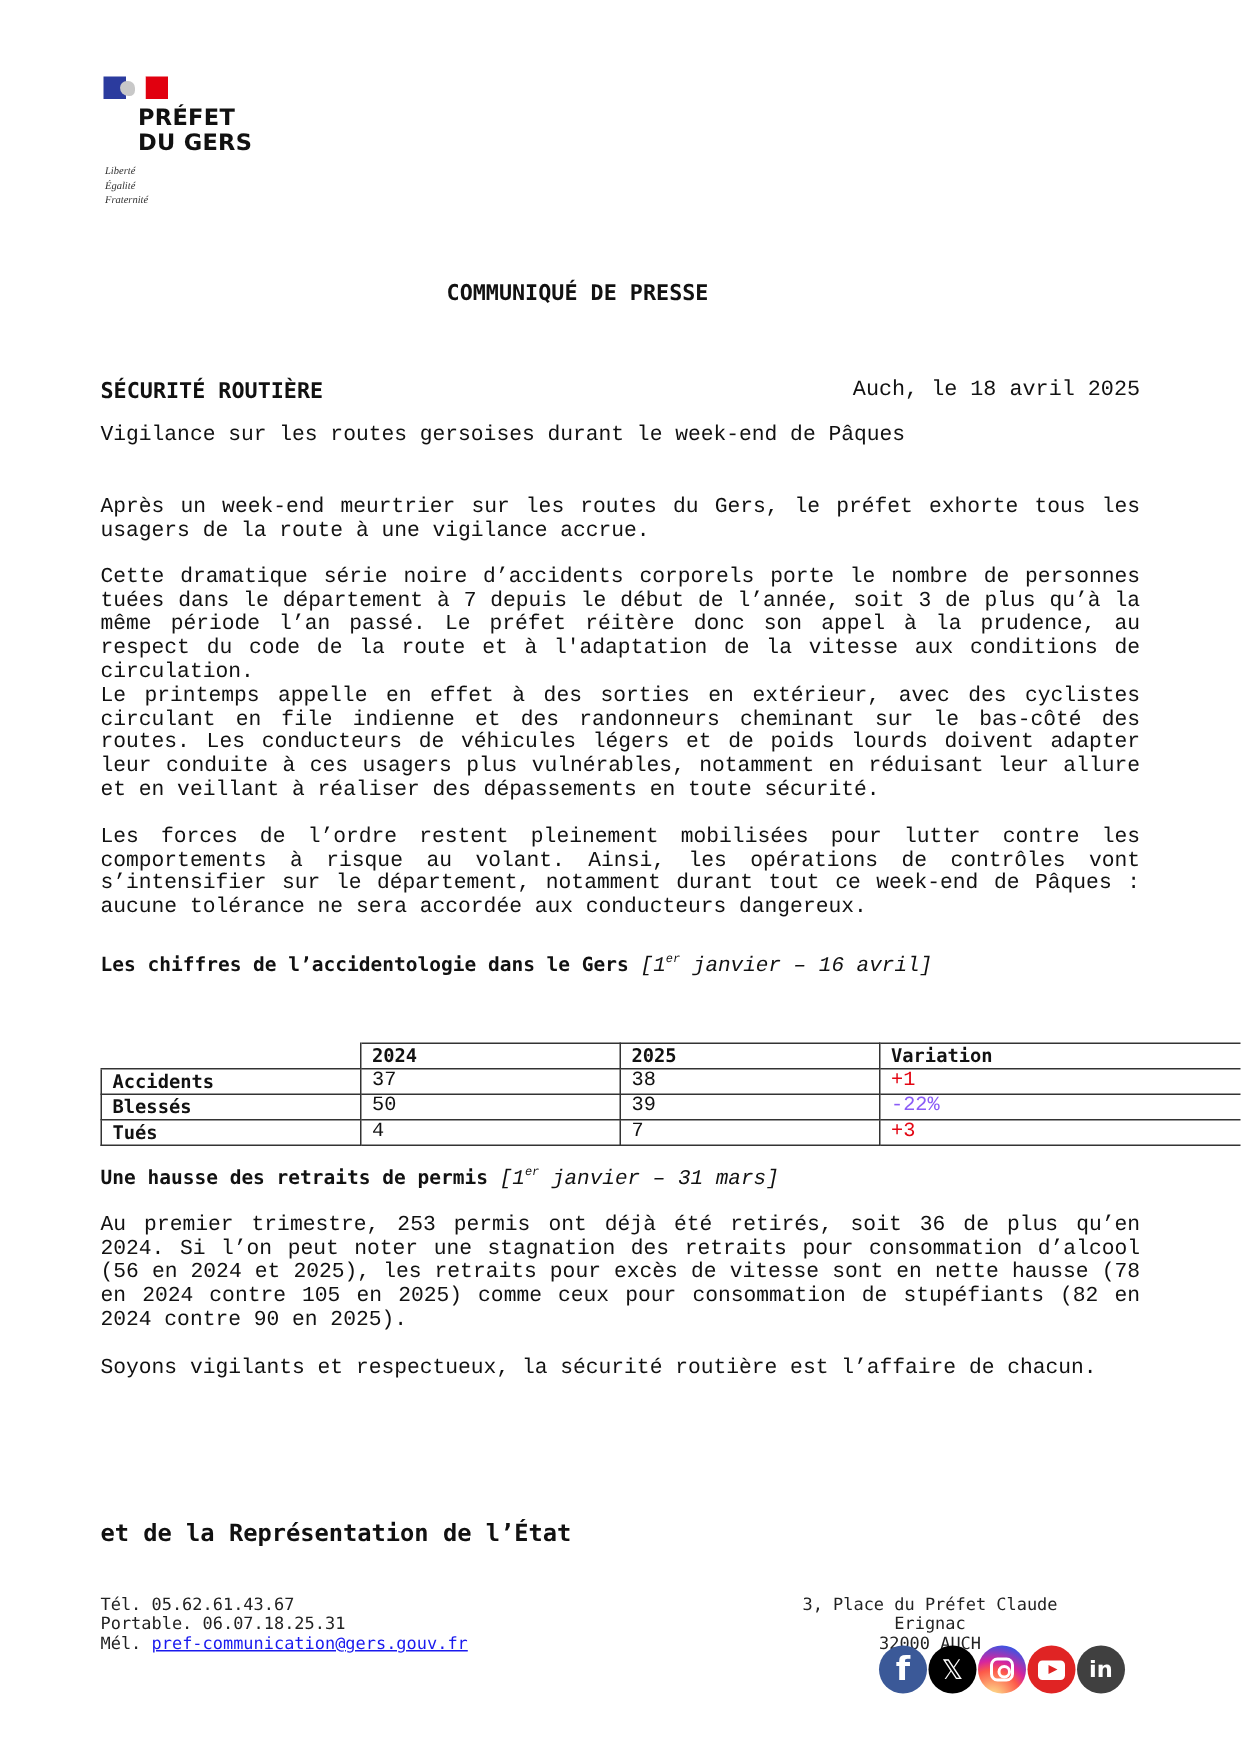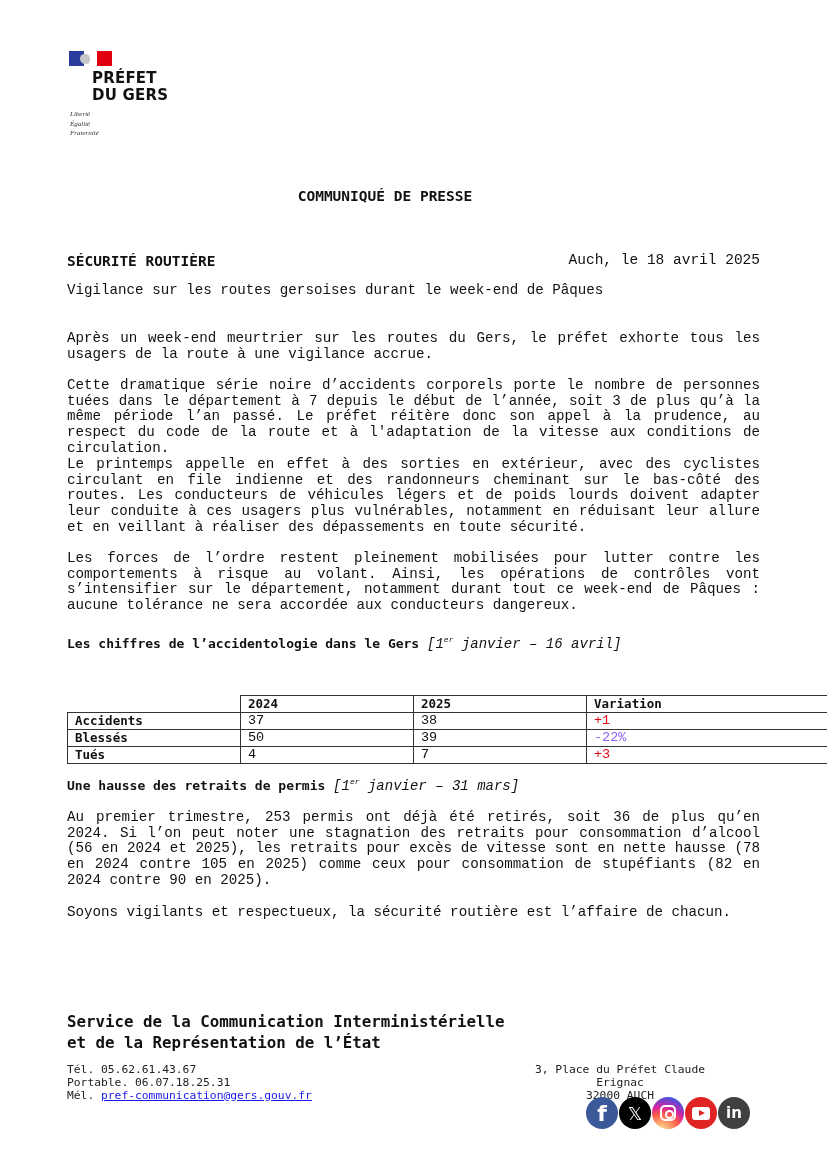--- a/index.html
+++ b/index.html
@@ -124,21 +124,20 @@
   </table>
 
 <div class="abs sect bold" style="top:778px;">
   <span>Une hausse des retraits de permis</span>
   <span class="it"><span>[1</span><sup>er</sup><span> janvier – 31 mars]</span></span>
 </div>
 <div class="abs para mono" style="top:810px;">Au premier trimestre, 253 permis ont déjà été retirés, soit 36 de plus qu’en 2024. Si l’on peut noter une stagnation des retraits pour consommation d’alcool (56 en 2024 et 2025), les retraits pour excès de vitesse sont en nette hausse (78 en 2024 contre 105 en 2025) comme ceux pour consommation de stupéfiants (82 en 2024 contre 90 en 2025).</div>
 <div class="abs para mono" style="top:905px;">Soyons vigilants et respectueux, la sécurité routière est l’affaire de chacun.</div>
 
 <div class="abs footer-title">
-  <div>Service de la Communication Interministérielle</div>
   <div>et de la Représentation de l’État</div>
 </div>
 <div class="abs contact">
   <div>Tél. 05.62.61.43.67</div>
   <div>Portable. 06.07.18.25.31</div>
   <div><span>Mél. </span><a href="mailto:pref-communication@gers.gouv.fr">pref-communication@gers.gouv.fr</a></div>
 </div>
 <div class="abs address">
   <div>3, Place du Préfet Claude Erignac</div>
   <div>32000 AUCH</div>

